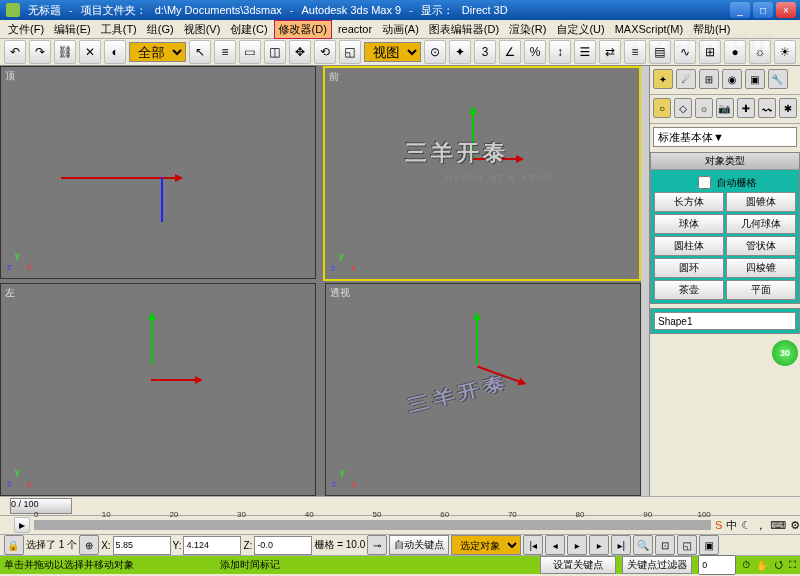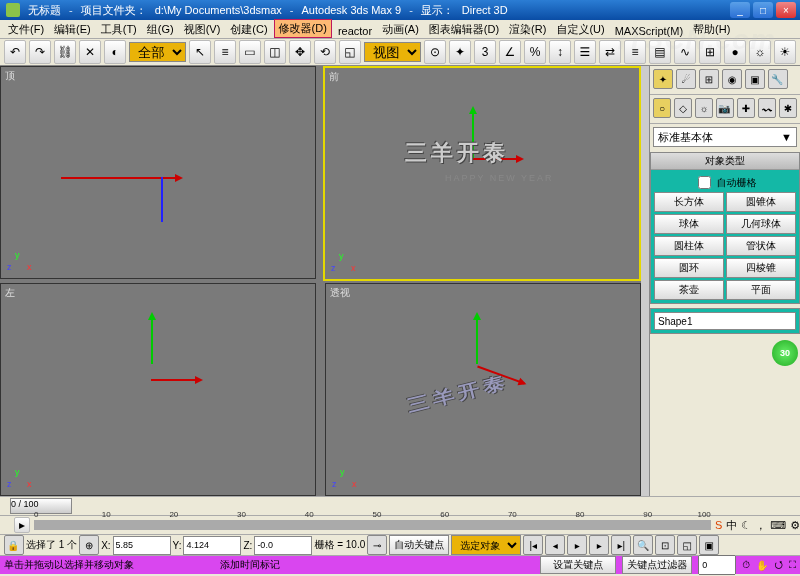--- a/index.html
+++ b/index.html
@@ -2,59 +2,59 @@
 <html><head>
 <meta charset="utf-8">
 <style>
 html,body{margin:0;padding:0;width:800px;height:576px;overflow:hidden;font-family:"Microsoft YaHei",SimSun,sans-serif;font-size:11px;background:#ece9d8;color:#000}
 .titlebar{height:20px;background:linear-gradient(#2b7dd4,#0a4da5);color:#fff;display:flex;align-items:center;padding-left:6px;gap:8px}
 .titlebar .icon{width:14px;height:14px;background:#8bc34a;border-radius:2px}
 .titlebar span.sep{opacity:.8}
 .winbtns{margin-left:auto;display:flex;gap:3px;padding-right:4px}
 .winbtn{width:20px;height:16px;background:linear-gradient(#5aa0e8,#2b6fd4);border-radius:3px;color:#fff;display:flex;align-items:center;justify-content:center;font-size:10px;cursor:pointer}
 .winbtn.close{background:linear-gradient(#e88,#d33)}
-.menubar{height:18px;background:#ece9d8;border-bottom:1px solid #aaa;display:flex;align-items:flex-end;padding-left:4px;gap:2px}
+.menubar{height:18px;background:#ece9d8;border-bottom:1px solid #aaa;display:flex;align-items:center;padding-left:4px;gap:2px}
 .menubar span{padding:1px 4px;cursor:pointer}
 .menubar span.hi{background:#fdba74;border:1px solid #be185d}
 .toolbar{height:26px;background:#ece9d8;border-bottom:1px solid #888;display:flex;align-items:center;padding:0 4px;gap:3px}
 .tbtn{width:22px;height:22px;border:1px solid #bbb;background:linear-gradient(#fff,#ddd);border-radius:2px;display:flex;align-items:center;justify-content:center;cursor:pointer;font-size:12px}
 .tsel{height:20px;border:1px solid #888;background:#eab308;padding:0 4px}
 .main{display:flex;height:430px}
 .viewports{flex:1;position:relative;background:#7a7a7a}
 .vp{position:absolute;background:#7a7a7a;border:1px solid #333}
 .vp.active{border:2px solid #e5d800}
 .vp .label{position:absolute;top:2px;left:4px;color:#ddd;font-size:10px}
 .vp .axis{position:absolute;bottom:6px;left:6px;font-size:9px}
 .vp .axis .y{color:#2f2;position:absolute;bottom:12px;left:8px}
 .vp .axis .x{color:#f33;position:absolute;bottom:0;left:20px}
 .vp .axis .z{color:#44f;position:absolute;bottom:0;left:0}
 .vscroll{width:8px;background:#ccc}
 .panel{width:150px;background:#ece9d8;border-left:1px solid #888;display:flex;flex-direction:column}
 .tabrow{height:22px;display:flex;gap:3px;padding:3px;border-bottom:1px solid #aaa}
 .tabrow .tb{width:18px;height:18px;border:1px solid #888;background:#ddd;border-radius:2px;cursor:pointer;display:flex;align-items:center;justify-content:center;font-size:10px}
 .tabrow .tb.on{background:#e8d060}
-.pselect{margin:3px;height:18px;border:1px solid #888;background:#fff;padding:0 4px;display:flex;align-items:center;justify-content:space-between}
+.pselect{margin:3px;height:18px;border:1px solid #888;background:#fff;padding:0 4px;display:flex;align-items:center;}
 .rollup{margin:2px 0;border:1px solid #888;background:#14b8a6}
 .rollhead{background:linear-gradient(#ddd,#bbb);text-align:center;padding:1px;border-bottom:1px solid #999;font-size:10px}
 .rollbody{padding:3px;font-size:10px}
 .chk{display:flex;align-items:center;justify-content:center;gap:3px}
 .btngrid{display:grid;grid-template-columns:1fr 1fr;gap:2px}
 .pbtn{border:1px solid #888;background:linear-gradient(#fff,#ddd);text-align:center;padding:2px;cursor:pointer;font-size:10px}
 .namefield{display:flex;gap:3px}
 .namefield input{flex:1;height:16px;border:1px solid #888;padding:0 3px;font-size:10px}
 .timeslider{height:18px;background:#ece9d8;display:flex;align-items:center;border-top:1px solid #aaa}
 .timeslider .handle{width:60px;height:14px;background:linear-gradient(#fff,#ccc);border:1px solid #888;font-size:9px;margin-left:10px}
 .timeline{height:18px;background:#ece9d8;display:flex;align-items:center;border-top:1px solid #aaa;padding-left:14px;gap:4px}
 .timeline .track{flex:1;height:10px;background:#aaa;position:relative}
 .timeline .track .tick{position:absolute;top:-10px;font-size:8px;color:#333}
 .statrow{height:20px;background:#ece9d8;display:flex;align-items:center;border-top:1px solid #aaa;gap:2px;padding:0 4px}
 .statrow input{width:52px;height:15px;font-size:9px;border:1px solid #888}
 .statrow .lbl{font-size:10px}
 .statrow .sbtn{width:18px;height:18px;border:1px solid #888;background:#ddd;border-radius:2px;cursor:pointer;display:flex;align-items:center;justify-content:center;font-size:10px}
-.statusbar{height:18px;background:#d946ef;border-top:1px solid #aaa;display:flex;align-items:center;padding:0 4px;gap:6px;font-size:10px}
+.statusbar{height:18px;background:#84cc16;border-top:1px solid #aaa;display:flex;align-items:center;padding:0 4px;gap:6px;font-size:10px}
 .watermark{position:absolute;top:24px;right:24px;font-size:28px;font-weight:bold;color:rgba(200,200,200,.15);font-style:italic;letter-spacing:1px;pointer-events:none}
 .text3d{position:absolute;color:#ccc;font-size:22px;font-weight:bold;letter-spacing:4px;text-shadow:1px 1px 0 #444,-1px -1px 0 #444}
 .text3d2{position:absolute;color:#888;font-size:9px;letter-spacing:2px}
 .gizmoY{position:absolute;width:2px;height:50px;background:#0c0}
 .gizmoY::after{content:"";position:absolute;top:-6px;left:-3px;border:4px solid transparent;border-bottom:8px solid #0c0}
 .gizmoX{position:absolute;height:2px;width:50px;background:#c00}
 .gizmoX::after{content:"";position:absolute;right:-6px;top:-3px;border:4px solid transparent;border-left:8px solid #c00}
 .gizmoZ{position:absolute;width:2px;height:40px;background:#22f}
 .floatcircle{position:absolute;right:2px;top:340px;width:26px;height:26px;border-radius:50%;background:radial-gradient(#6e6,#2a2);color:#fff;display:flex;align-items:center;justify-content:center;font-size:9px;font-weight:bold}
 </style>

